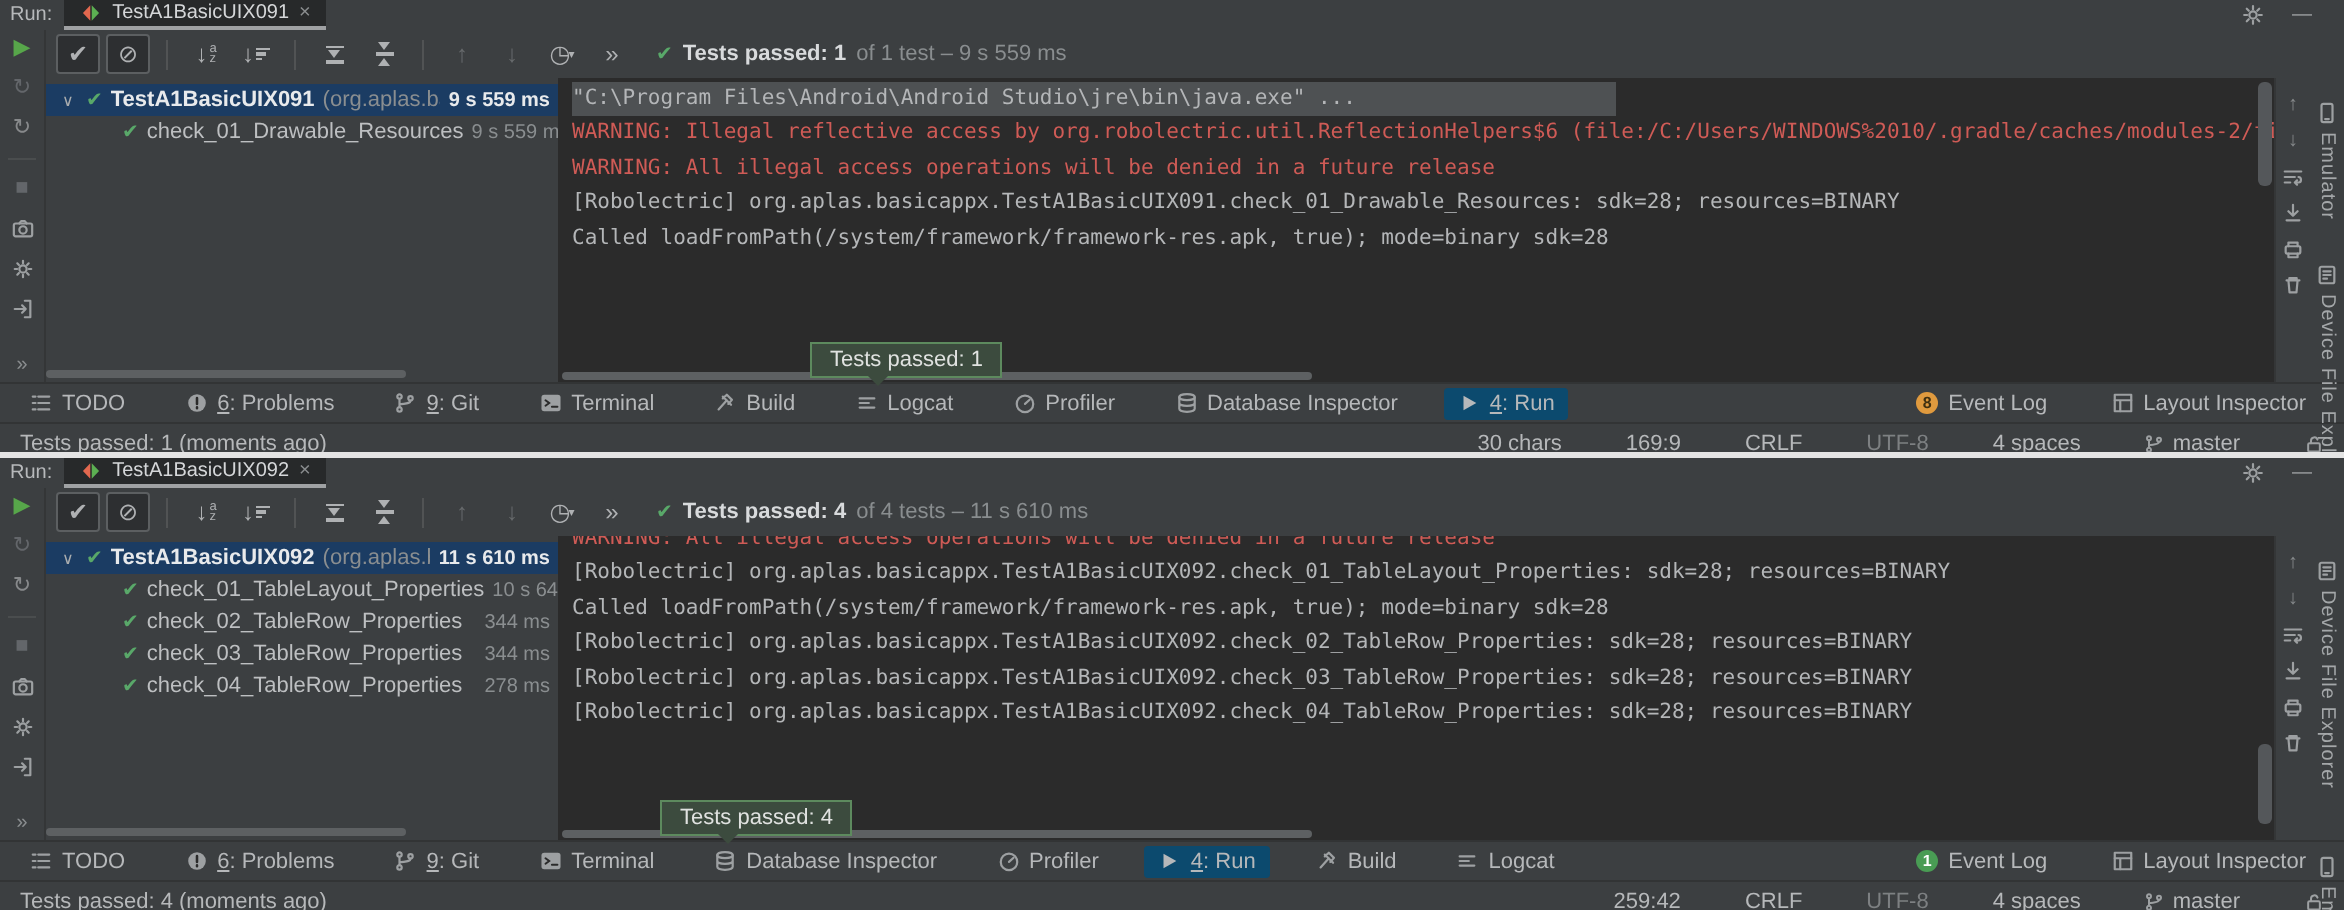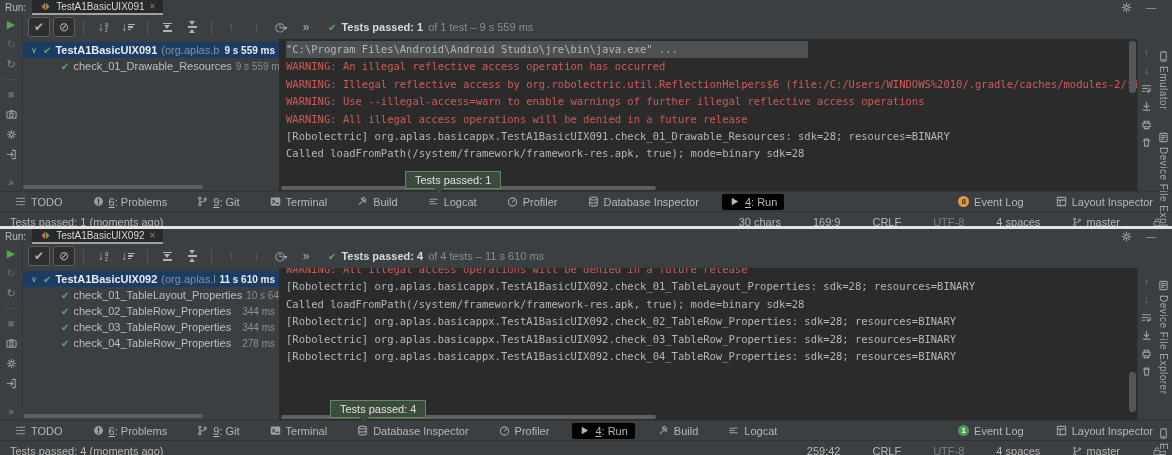--- a/index.html
+++ b/index.html
@@ -68,21 +68,21 @@
   .cons-hscroll{position:absolute;left:2px;bottom:1px;height:4px;width:375px;background:#5d6062;border-radius:2px}
 
   .right-icons{width:17px;flex:none;border-left:1px solid #343637;display:flex;flex-direction:column;align-items:center;gap:7px;padding-top:8px;color:#85888a;font-size:10px}
   .stripe{width:17px;flex:none;display:flex;flex-direction:column;align-items:center;padding-top:12px;gap:22px}
   .w2 .stripe{gap:34px}
   .stripe-item{display:flex;flex-direction:column;align-items:center;gap:4px;color:#a4a7a9;font-size:10px}
   .vtext{writing-mode:vertical-rl;letter-spacing:.5px}
 
   .toolwindow-bar{height:19px;flex:none;display:flex;align-items:center;gap:16px;padding:0 8px;border-top:1px solid #323435;font-size:11px;color:#b6b8ba}
   .twi{display:flex;align-items:center;gap:5px;padding:2px 7px;border-radius:2px;white-space:nowrap}
-  .twi.active{background:#000000}
+  .twi.active{background:#0c4a6e}
   .u{text-decoration:underline}
   .tw-right{margin-left:auto;display:flex;align-items:center;gap:18px;padding-right:4px}
   .badge{width:11px;height:11px;border-radius:6px;font-size:8px;display:flex;align-items:center;justify-content:center;font-weight:bold;flex:none}
   .badge.orange{background:#e09a3e;color:#403010}
   .badge.green{background:#499c54;color:#fff}
 
   .status-bar{height:16px;display:flex;align-items:flex-end;padding:0 10px;border-top:1px solid #323435;font-size:11px;color:#b6b8ba}
   .sb-right{margin-left:auto;display:flex;align-items:center;gap:32px}
   .sb-dim{color:#7d8082}
 
@@ -215,23 +215,21 @@
           <div class="trow child">
             <span class="tcheck">✔</span>
             <span class="tname">check_01_Drawable_Resources</span>
             <span class="ttime">9 s 559 ms</span>
           </div>
           <div class="tree-hscroll"></div>
         </div>
 
         <div class="console">
           <div class="cline"><span class="hl-line">"C:\Program Files\Android\Android Studio\jre\bin\java.exe" ...</span></div>
-          <div class="cline red">WARNING: An illegal reflective access operation has occurred</div>
           <div class="cline red">WARNING: Illegal reflective access by org.robolectric.util.ReflectionHelpers$6 (file:/C:/Users/WINDOWS%2010/.gradle/caches/modules-2/files-2.</div>
-          <div class="cline red">WARNING: Use --illegal-access=warn to enable warnings of further illegal reflective access operations</div>
           <div class="cline red">WARNING: All illegal access operations will be denied in a future release</div>
           <div class="cline">[Robolectric] org.aplas.basicappx.TestA1BasicUIX091.check_01_Drawable_Resources: sdk=28; resources=BINARY</div>
           <div class="cline">Called loadFromPath(/system/framework/framework-res.apk, true); mode=binary sdk=28</div>
           <div class="cons-vscroll"></div>
           <div class="cons-hscroll"></div>
         </div>
 
         <div class="right-icons">
           <span>↑</span>
           <span>↓</span>

